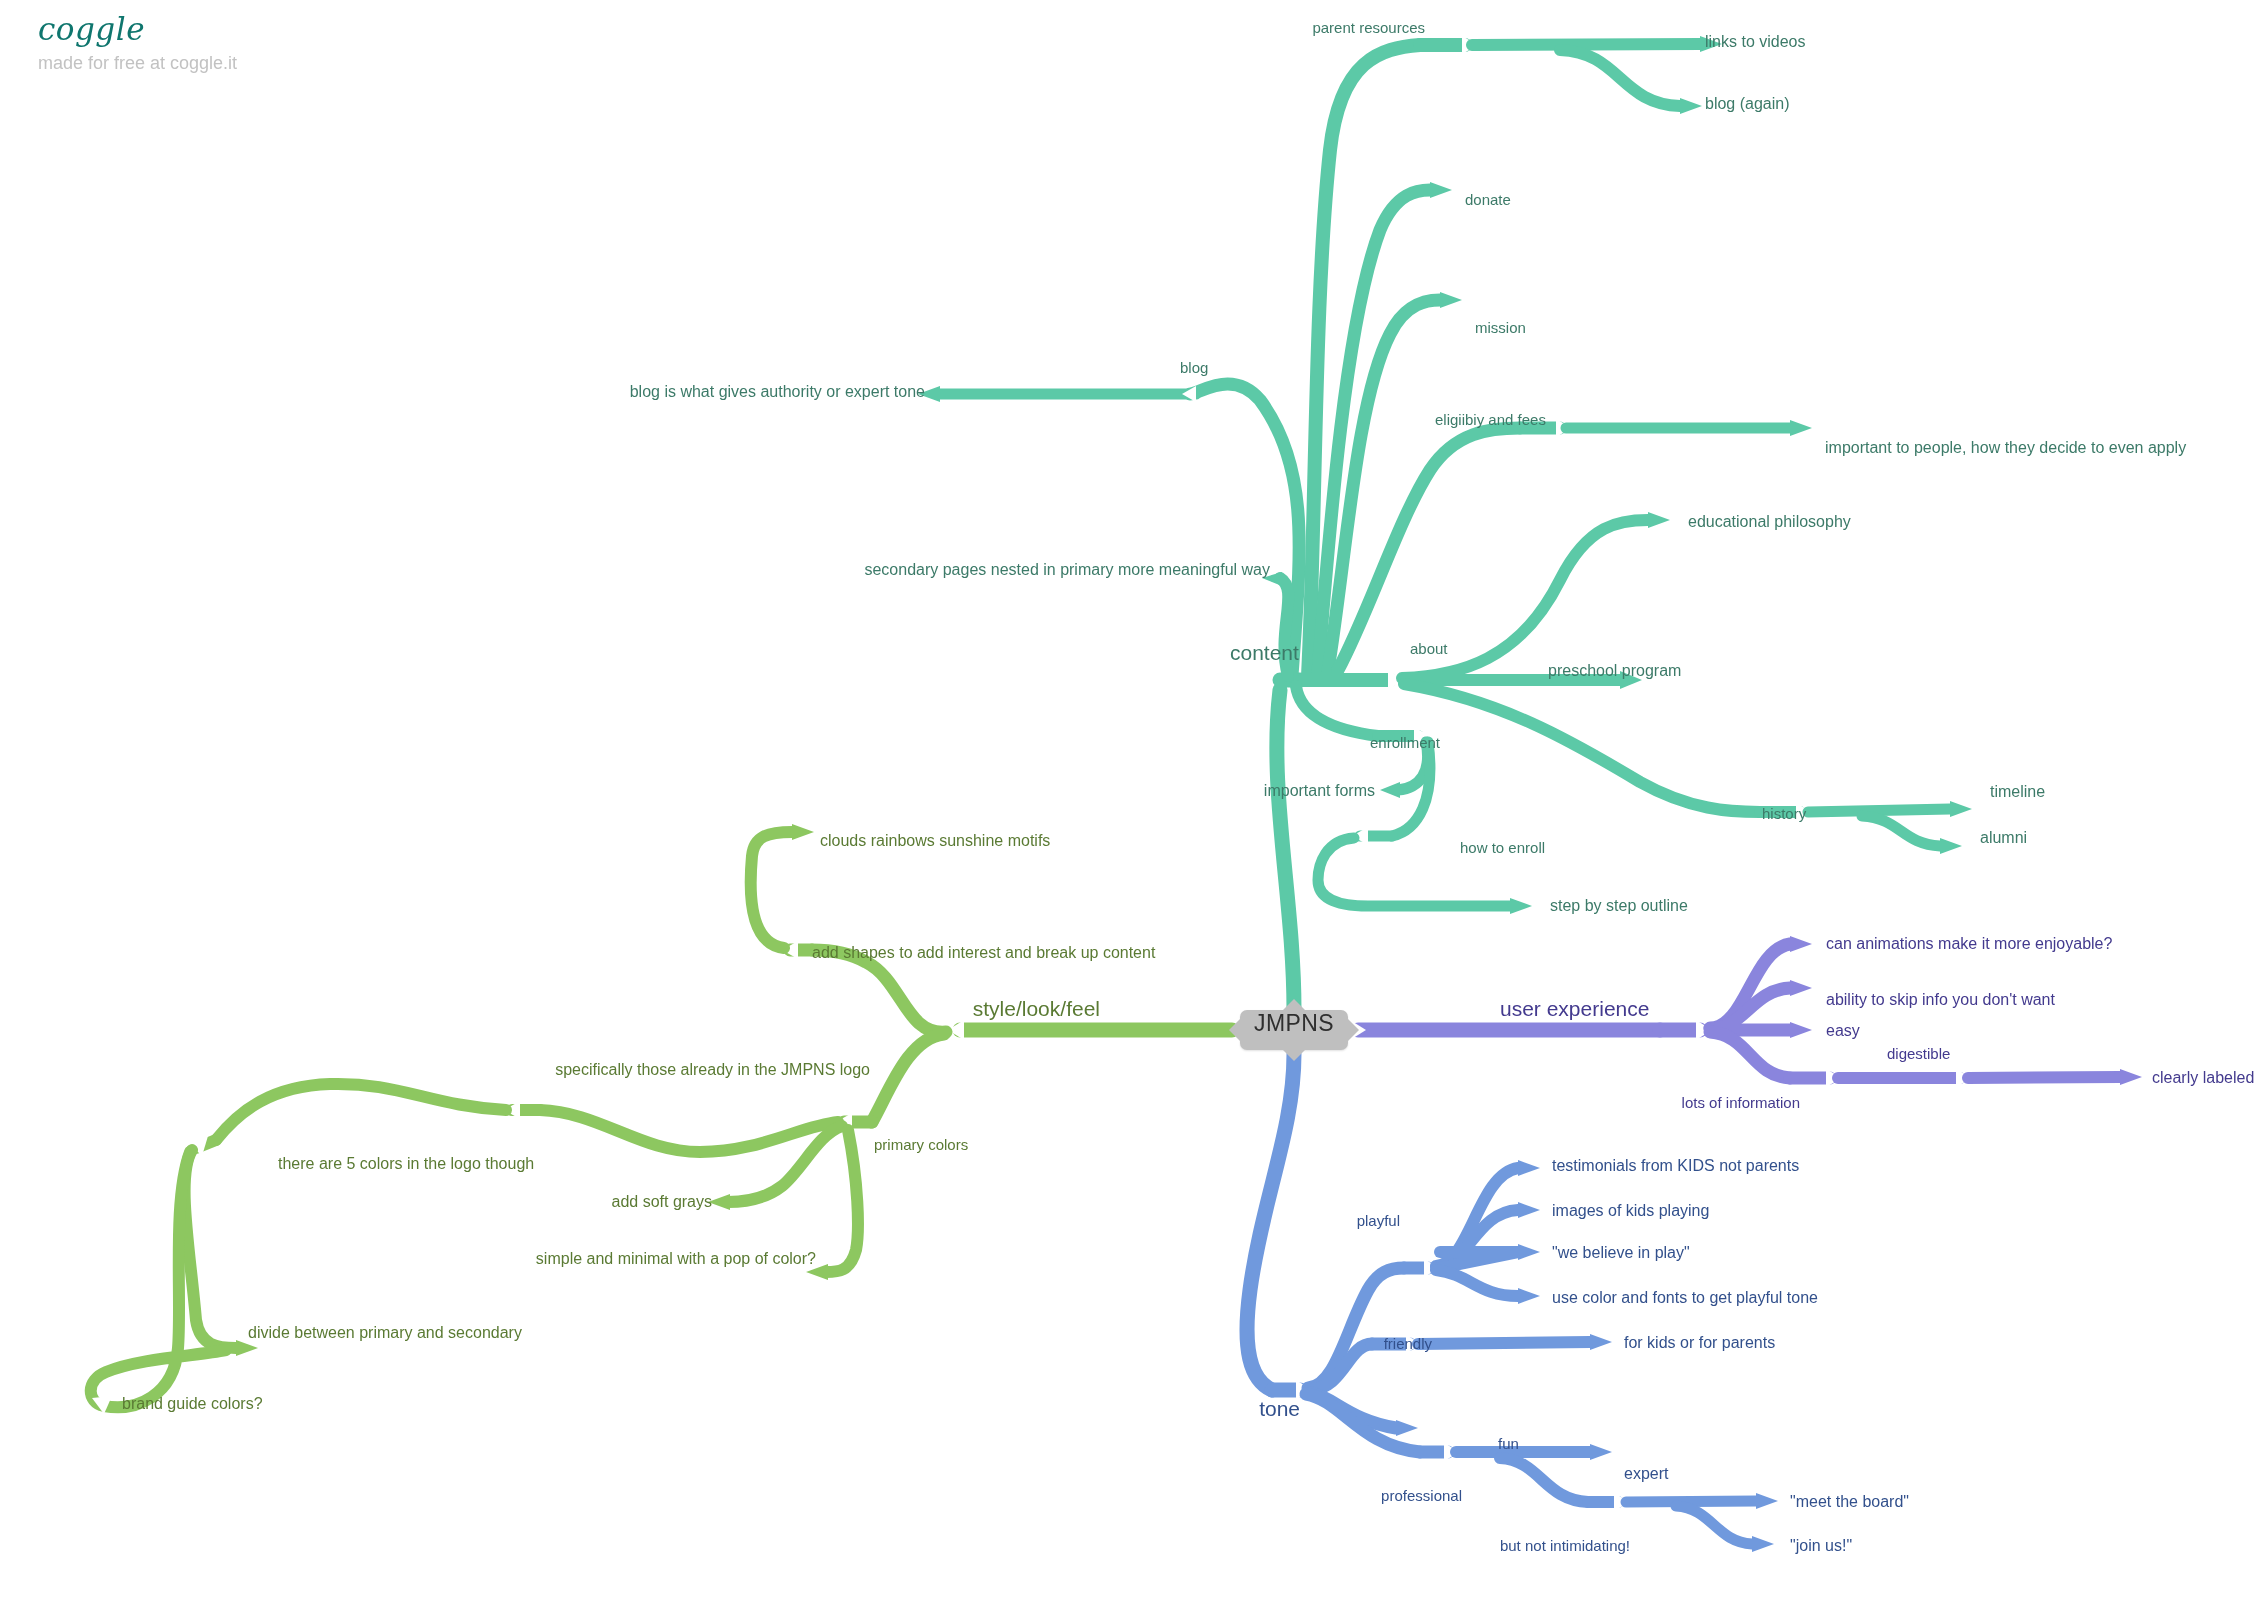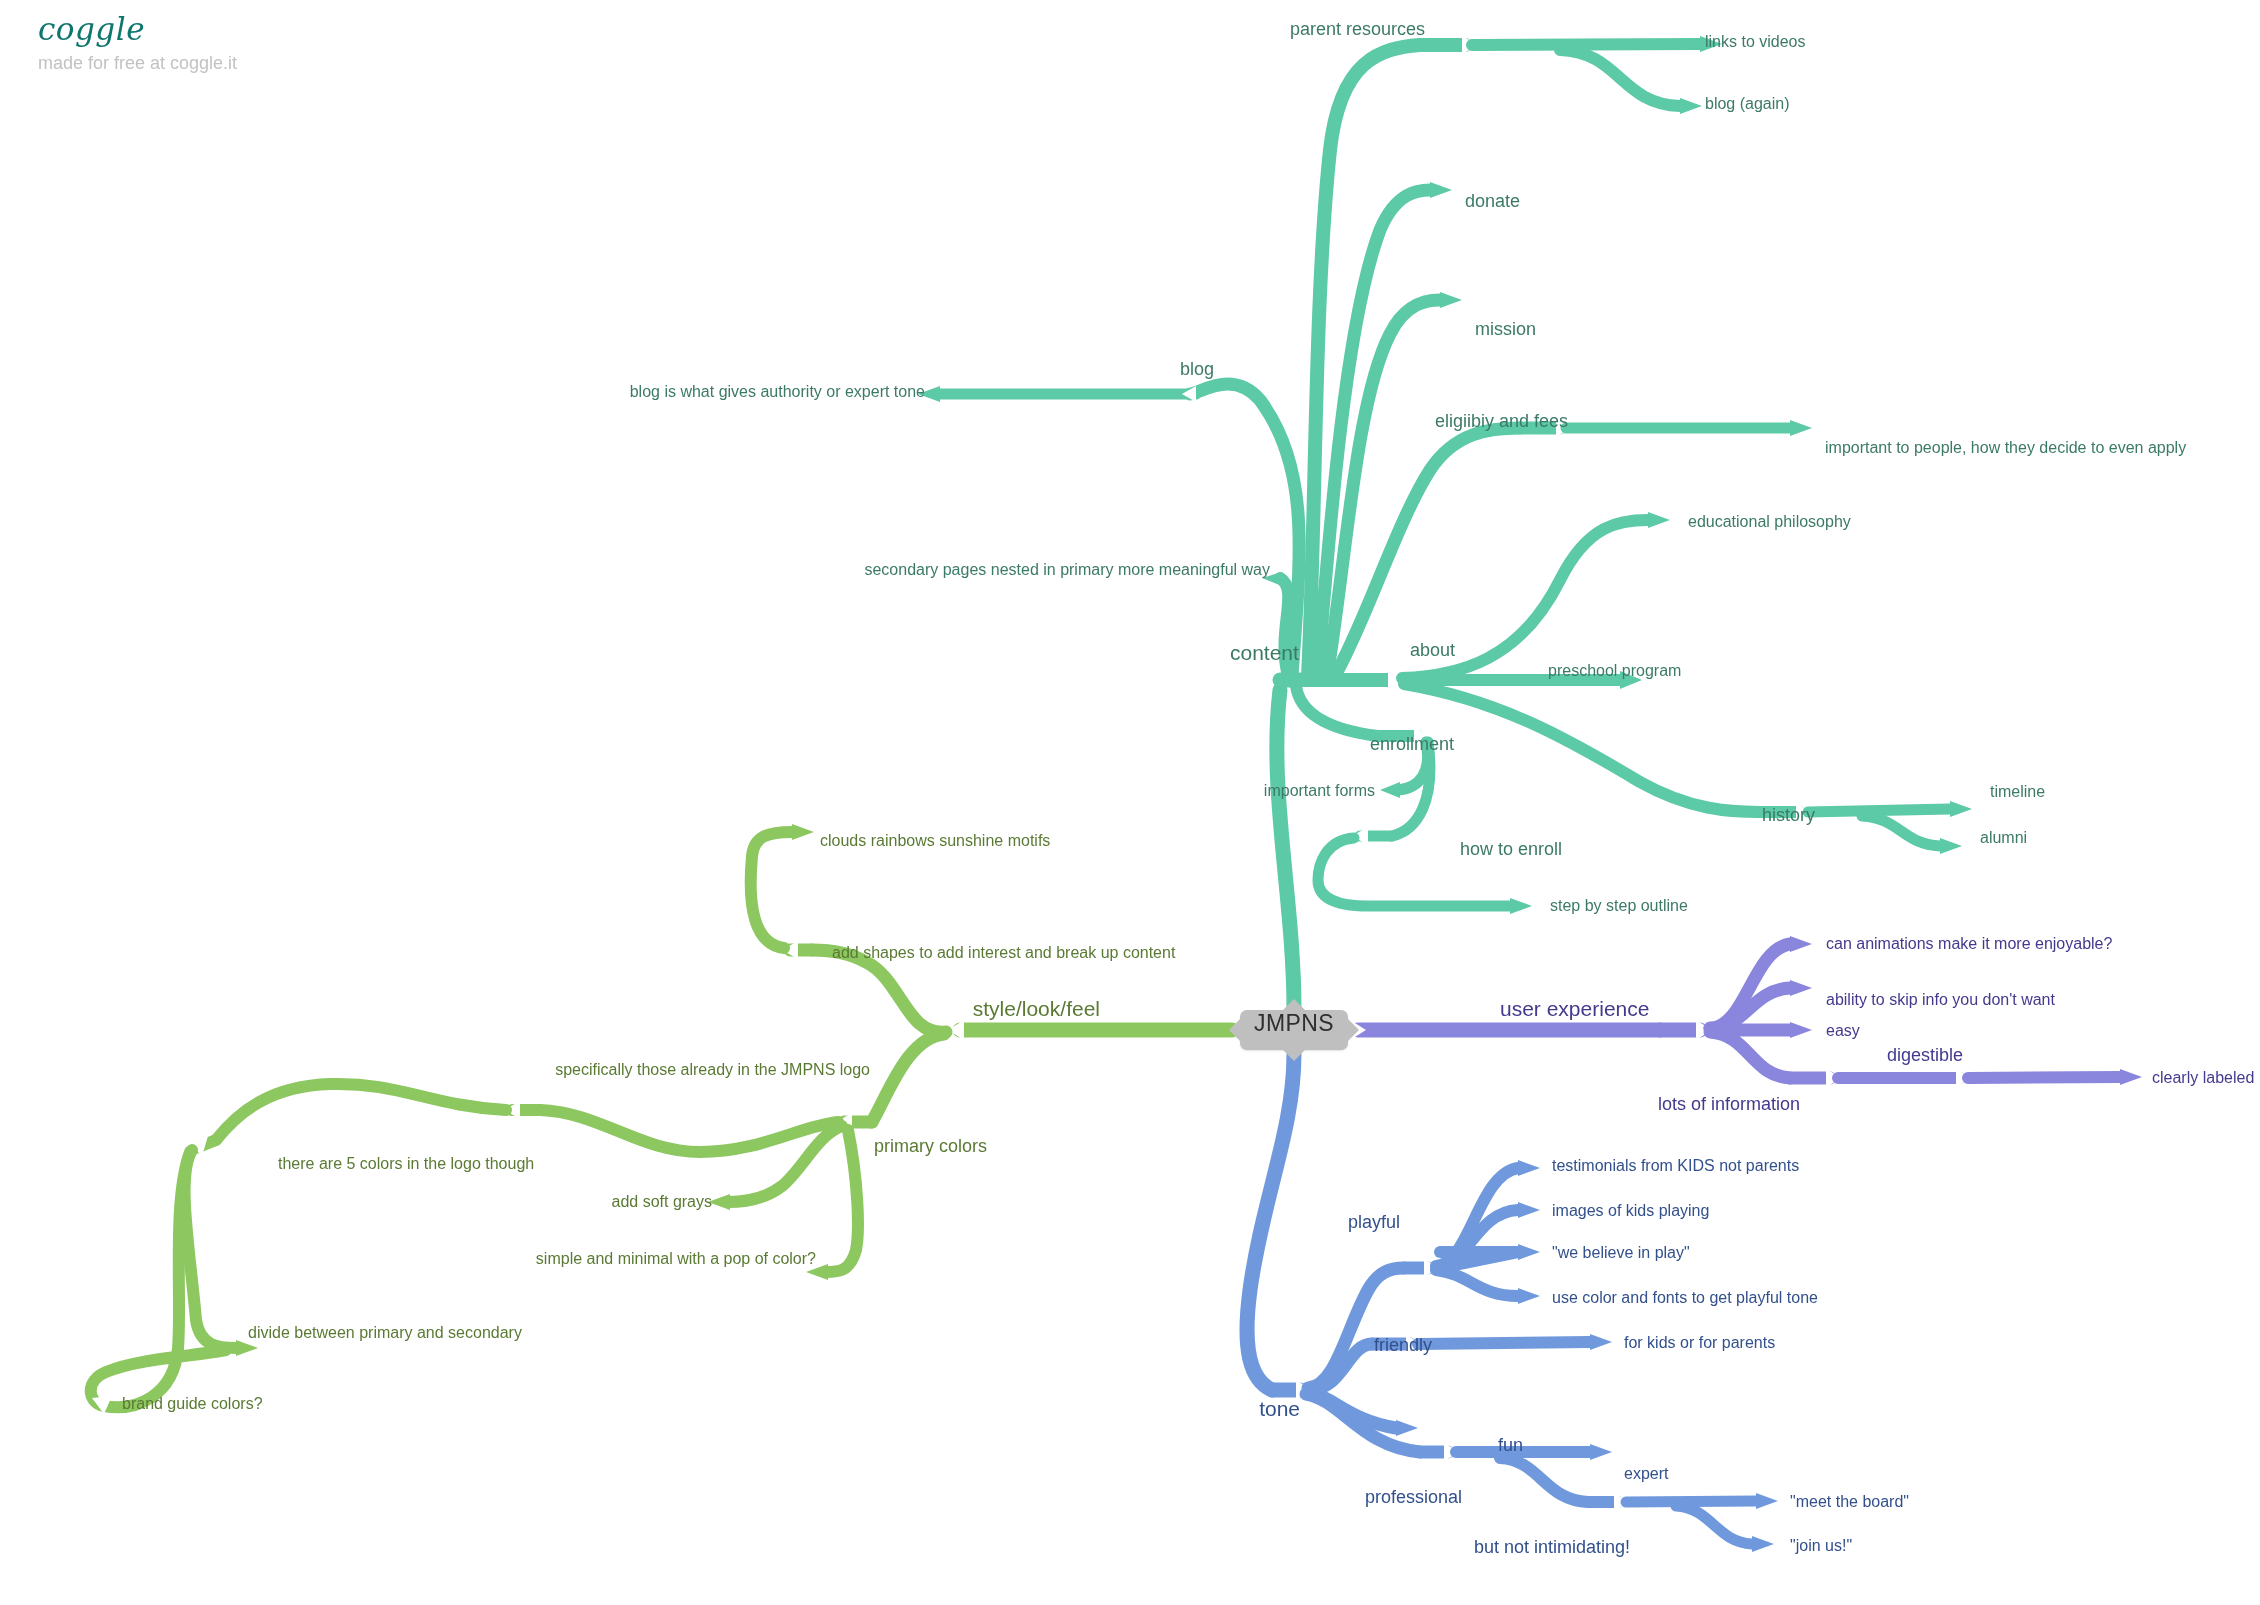--- a/index.html
+++ b/index.html
@@ -96,21 +96,21 @@
 
   
   .node-label {
     position: absolute;
     font-family: "Liberation Sans", sans-serif;
     white-space: nowrap;
     line-height: 1;
     user-select: none;
   }
   .node-label.lvl1 { font-size: 21px; }
-  .node-label.lvl2 { font-size: 18px; }
+  .node-label.lvl2 { font-size: 15px; }
   .node-label.lvl3 { font-size: 16px; }
   .c-teal   { color: #3c7a68; }
   .c-green  { color: #5a7a33; }
   .c-purple { color: #433a8e; }
   .c-blue   { color: #32508c; }
   .anchor-right { transform: translateX(-100%); }
 </style>
 </head>
 <body>
 
@@ -335,21 +335,21 @@
   <div class="node-label lvl3 c-teal" style="left:1990px; top:784px;">timeline</div>
   <div class="node-label lvl3 c-teal" style="left:1980px; top:830px;">alumni</div>
 
   <div class="node-label lvl2 c-teal" style="left:1370px; top:735px;">enrollment</div>
   <div class="node-label lvl3 c-teal anchor-right" style="left:1375px; top:783px;">important forms</div>
   <div class="node-label lvl2 c-teal" style="left:1460px; top:840px;">how to enroll</div>
   <div class="node-label lvl3 c-teal" style="left:1550px; top:898px;">step by step outline</div>
 
   <div class="node-label lvl1 c-green anchor-right" style="left:1100px; top:998px;">style/look/feel</div>
 
-  <div class="node-label lvl3 c-green" style="left:812px; top:945px;margin-left:20px;">add shapes to add interest and break up content</div>
+  <div class="node-label lvl3 c-green" style="left:812px; top:945px;">add shapes to add interest and break up content</div>
   <div class="node-label lvl3 c-green" style="left:820px; top:833px;">clouds rainbows sunshine motifs</div>
 
   <div class="node-label lvl2 c-green" style="left:874px; top:1137px;">primary colors</div>
   <div class="node-label lvl3 c-green anchor-right" style="left:870px; top:1062px;">specifically those already in the JMPNS logo</div>
   <div class="node-label lvl3 c-green" style="left:278px; top:1156px;">there are 5 colors in the logo though</div>
   <div class="node-label lvl3 c-green" style="left:248px; top:1325px;">divide between primary and secondary</div>
   <div class="node-label lvl3 c-green" style="left:122px; top:1396px;">brand guide colors?</div>
   <div class="node-label lvl3 c-green anchor-right" style="left:712px; top:1194px;">add soft grays</div>
   <div class="node-label lvl3 c-green anchor-right" style="left:816px; top:1251px;">simple and minimal with a pop of color?</div>
 

